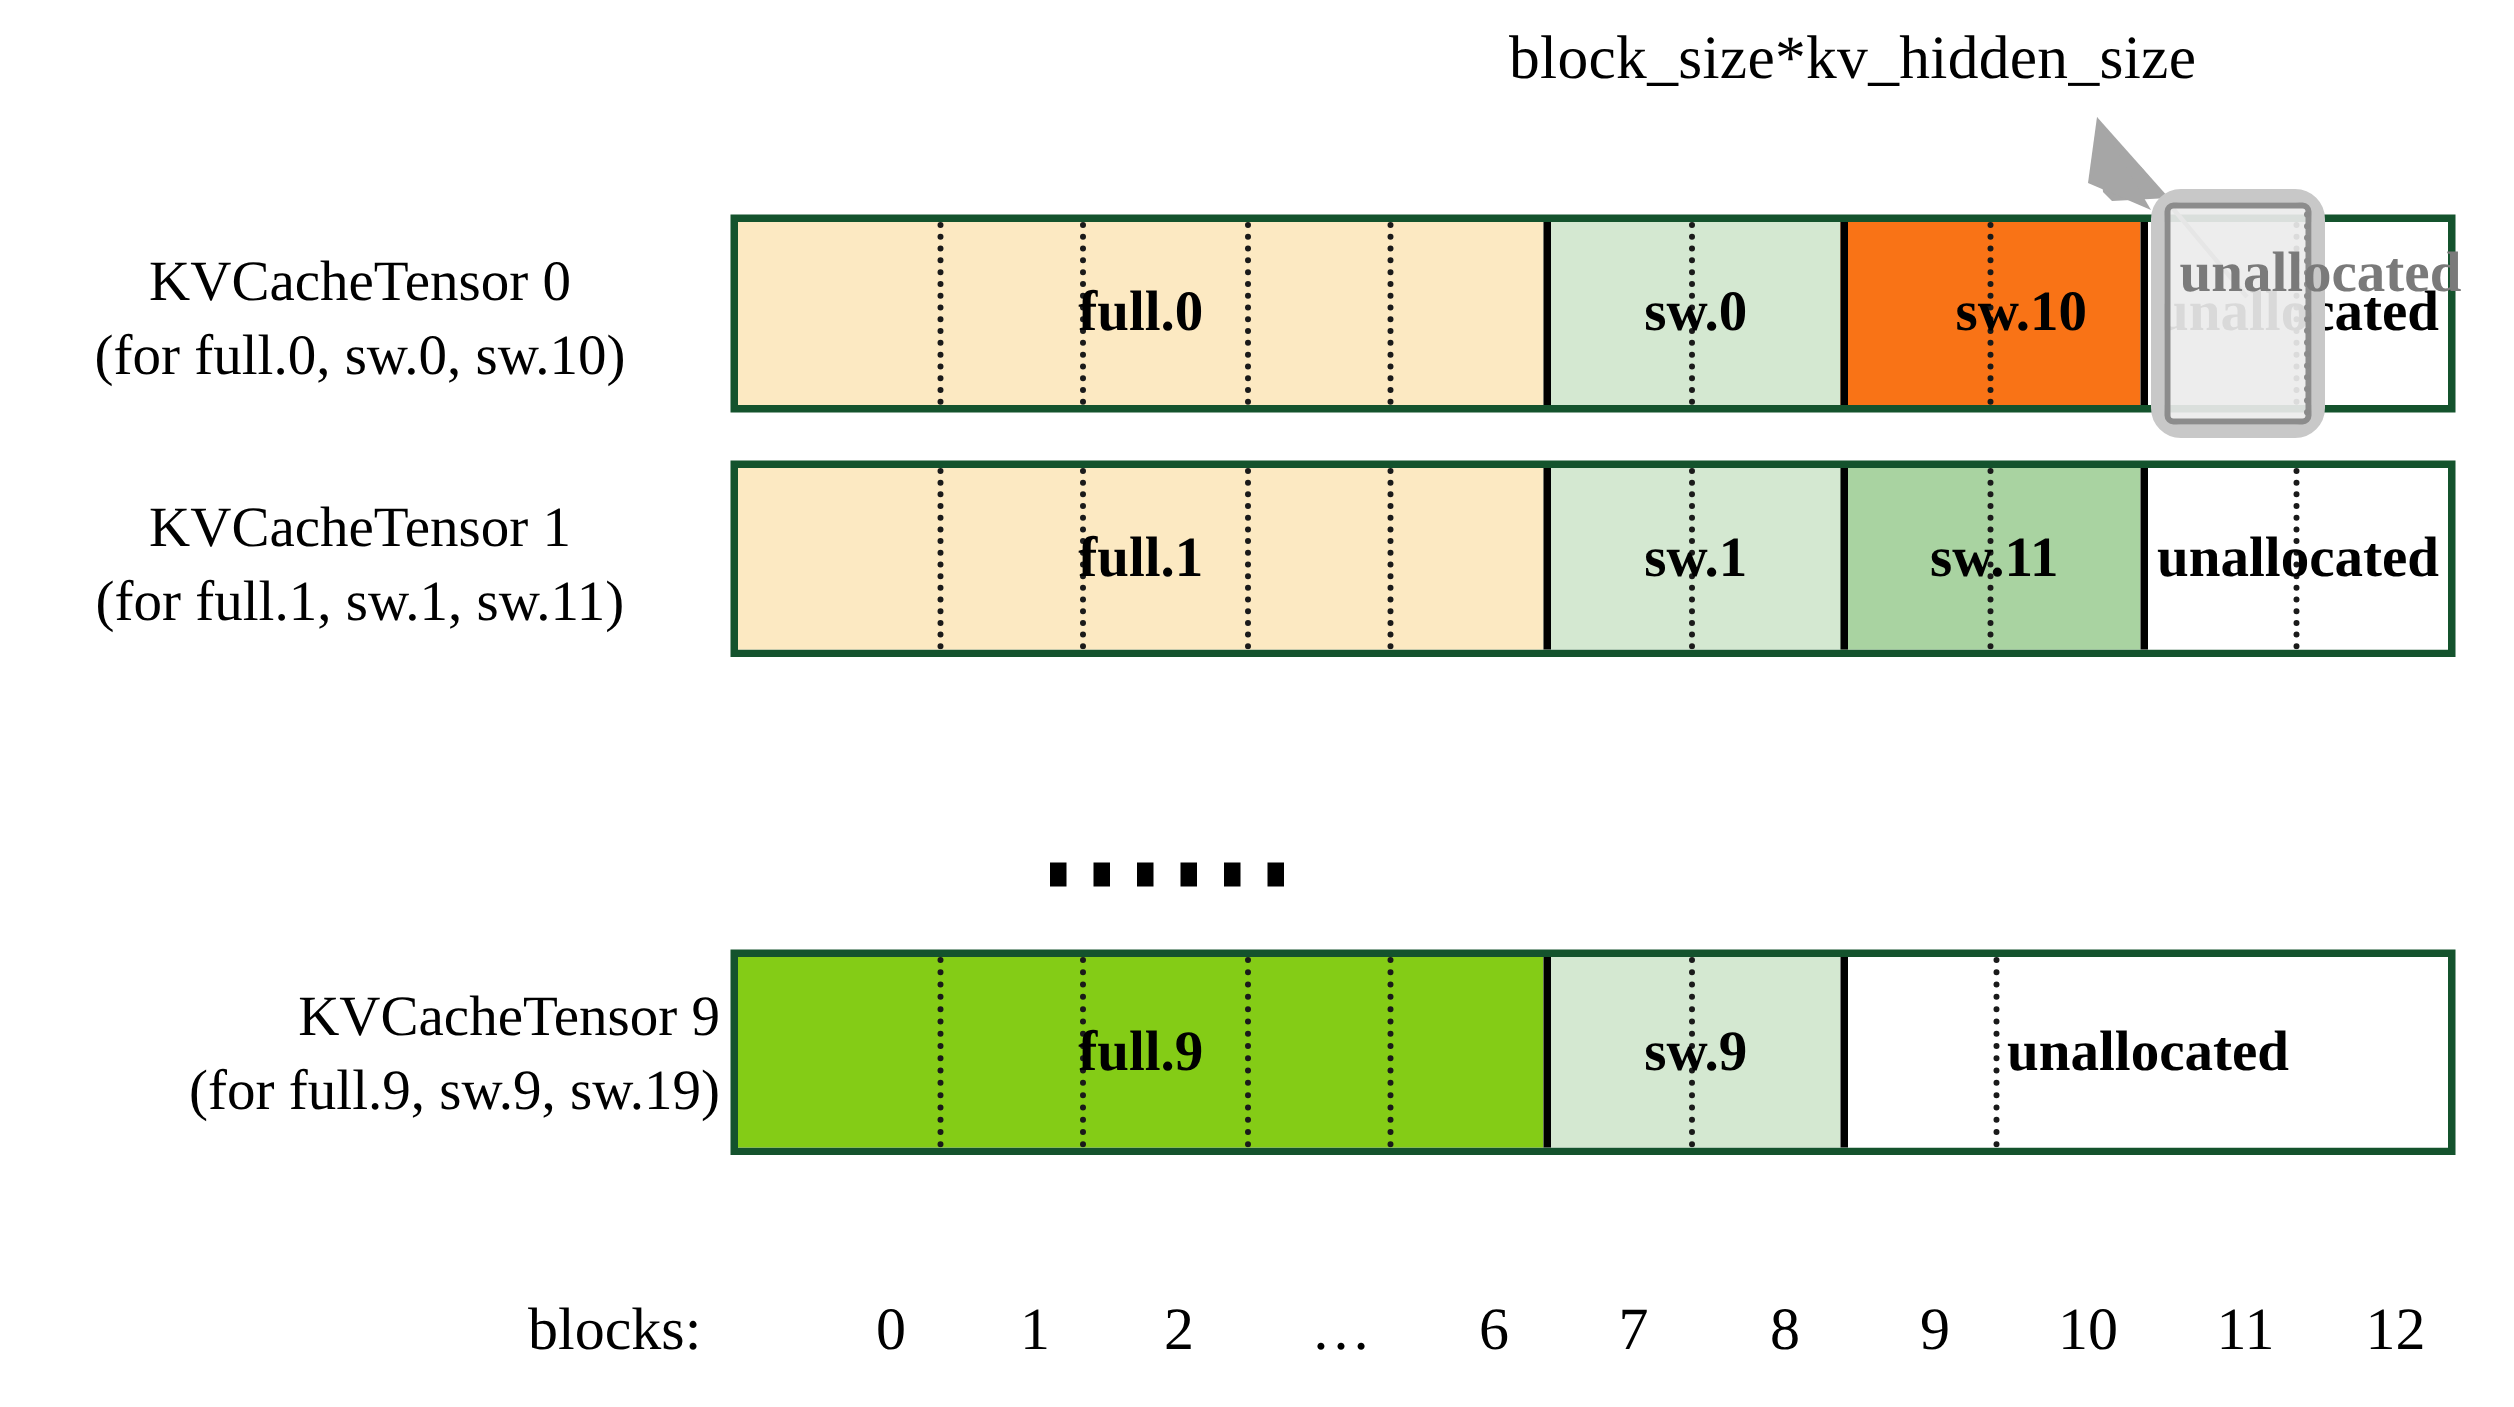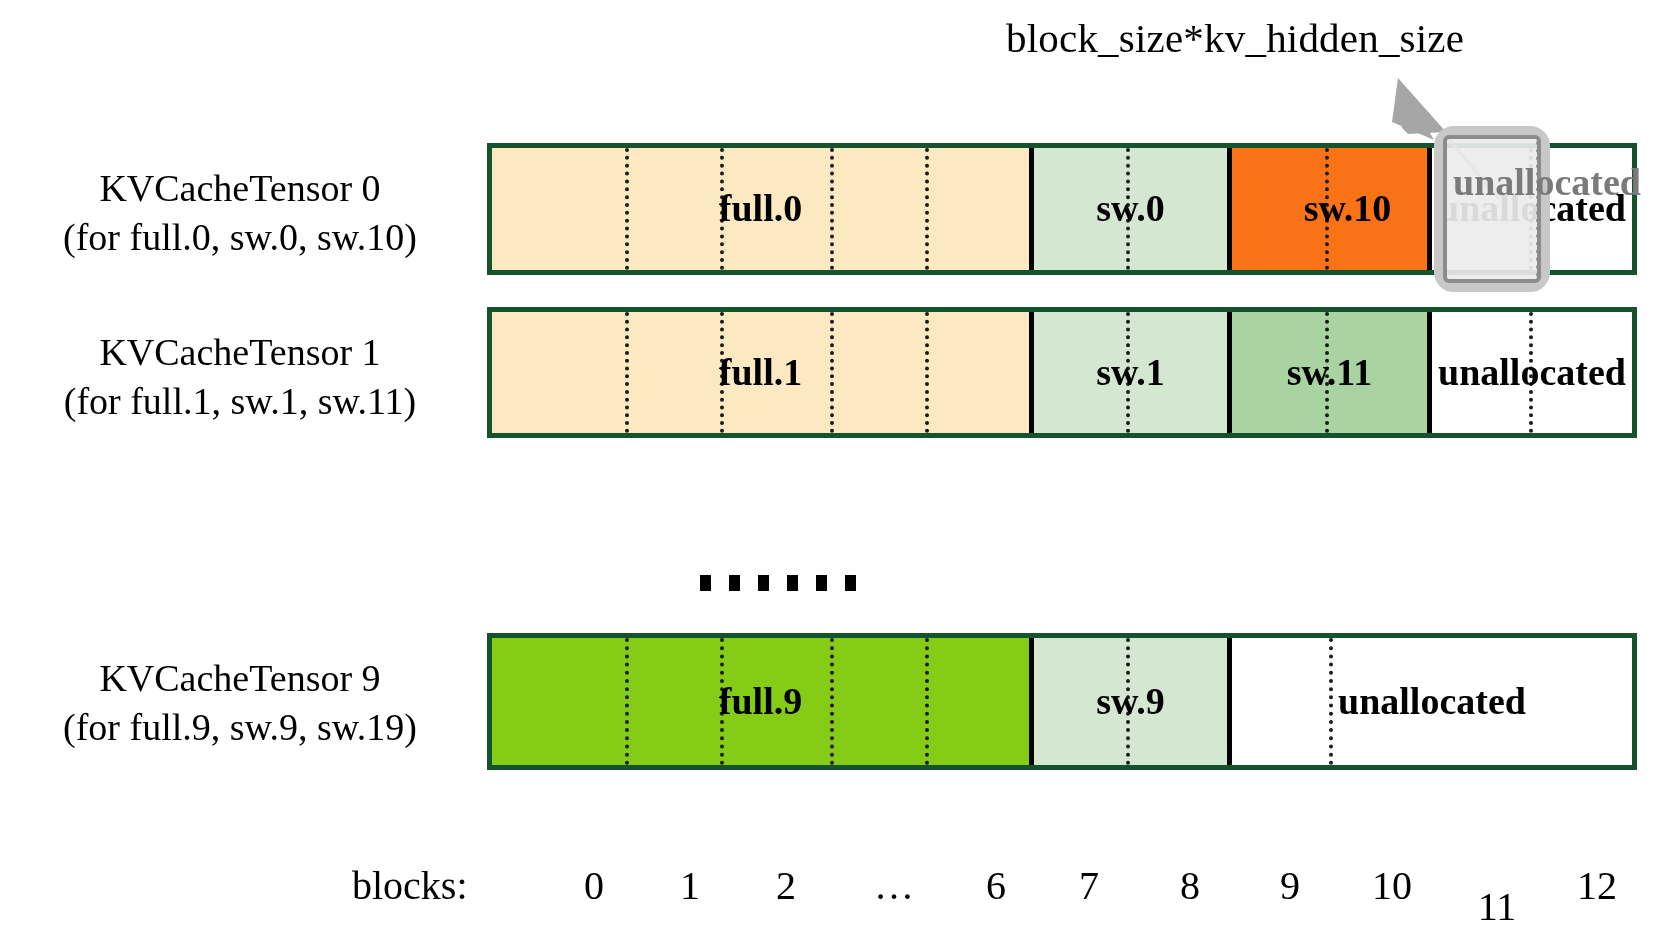--- a/index.html
+++ b/index.html
@@ -269,21 +269,21 @@
 
   <div class="vdots">
     <span></span>
       <span></span>
       <span></span>
       <span></span>
       <span></span>
       <span></span>
   </div>
 
-  <div class="row-label" style="top:654px;">
+  <div class="row-label" style="top:654px;text-align:right;">
     <span class="l1">KVCacheTensor 9</span>
     <span class="l2">(for full.9, sw.9, sw.19)</span>
   </div>
   <div class="bar" style="top:633px;height:137px;">
     <div class="seg" style="flex:0 0 537px;background:#84cc16;">
       <div class="divs">
         <i style="left:133px;"></i>
           <i style="left:228px;"></i>
           <i style="left:338px;"></i>
           <i style="left:433px;"></i>
@@ -308,17 +308,17 @@
     <div class="axis-title">blocks:</div>
     <div class="tick" style="left:594px;">0</div>
     <div class="tick" style="left:690px;">1</div>
     <div class="tick" style="left:786px;">2</div>
     <div class="tick" style="left:894px;">…</div>
     <div class="tick" style="left:996px;">6</div>
     <div class="tick" style="left:1089px;">7</div>
     <div class="tick" style="left:1190px;">8</div>
     <div class="tick" style="left:1290px;">9</div>
     <div class="tick" style="left:1392px;">10</div>
-    <div class="tick" style="left:1497px;margin-top:21px;">11</div>
+    <div class="tick" style="left:1497px;">11</div>
     <div class="tick" style="left:1597px;">12</div>
   </div>
 
 </div>
 
 </body></html>

